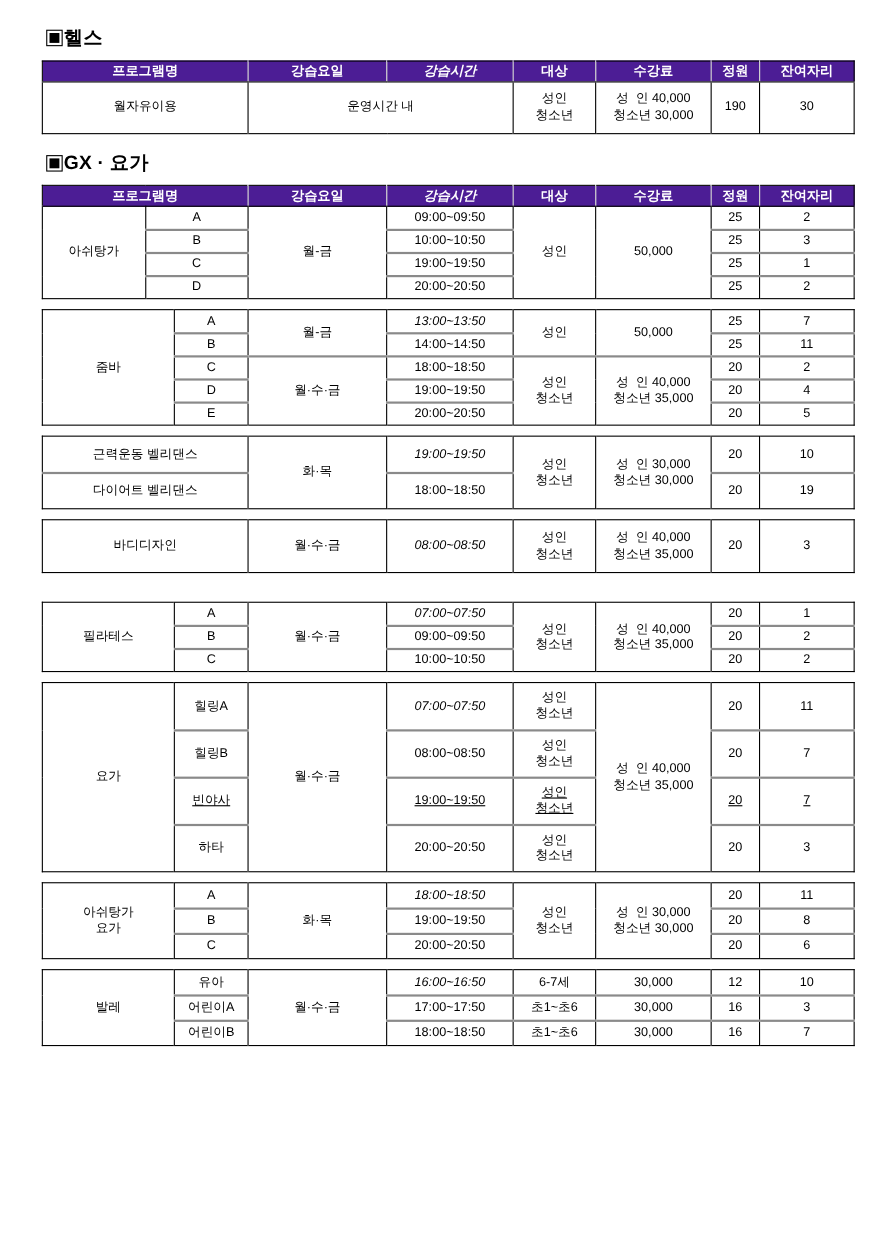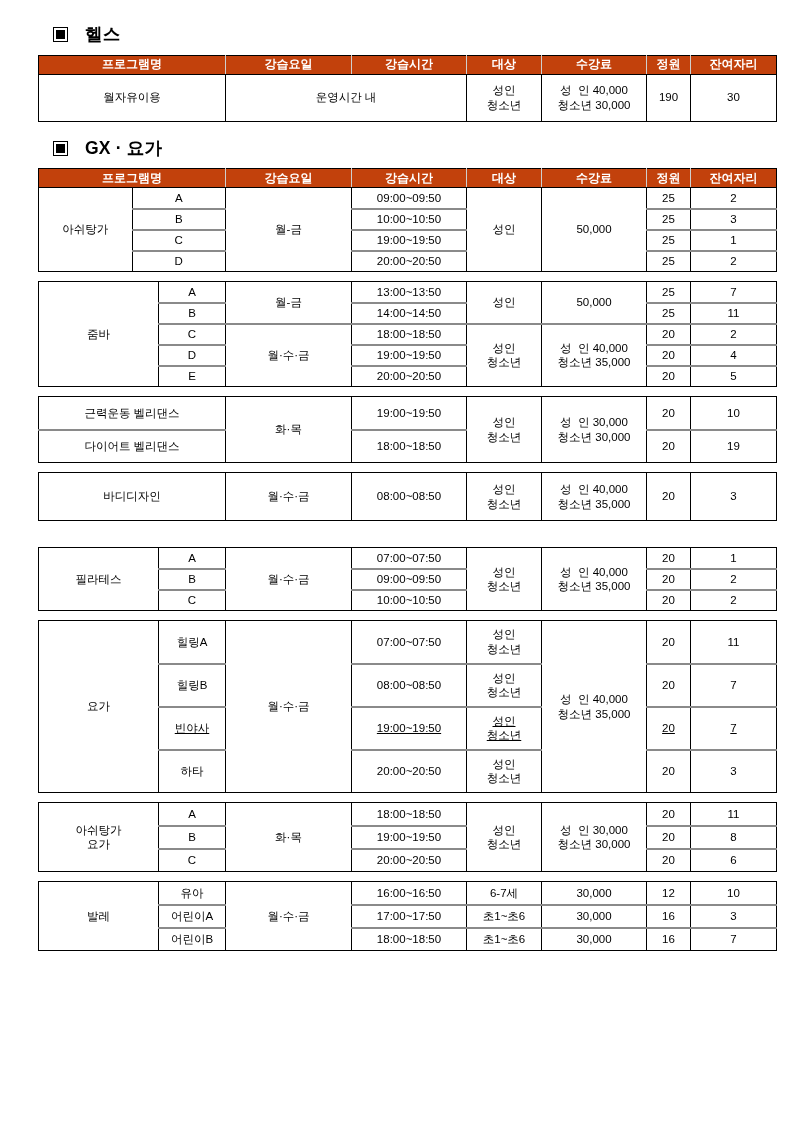--- a/index.html
+++ b/index.html
@@ -13,22 +13,22 @@
     color: #000000;
     position: relative;
     overflow: hidden;
   }
   .page { padding: 26px 38px 0 38px; }
 
   
   .section-head {
     display: flex;
     align-items: center;
-    gap: 17px;
-    margin: 0 0 11px 15px;
+    gap: 1px;
+    margin: 0 0 11px 4px;
   }
   .bullet {
     width: 15px; height: 15px;
     border: 1.6px solid #000;
     background: #ffffff;
     padding: 2px;
     display: inline-block;
     flex: 0 0 auto;
   }
   .bullet i {
@@ -57,21 +57,21 @@
     border-left: 1px solid #000;
     border-right: 1px solid #000;
     text-align: center;
     vertical-align: middle;
     font-size: 11.5px;
     padding: 2px 2px;
     line-height: 1.25;
     font-weight: normal;
   }
   table.sched thead th {
-    background: #c2410c;
+    background: #4c1d95;
     color: #ffffff;
     font-weight: bold;
     font-size: 12px;
     height: 19px;
     padding: 1px 2px;
     border-bottom: 1.5px solid #000;
     border-left: 1px solid #cfcfcf;
     border-right: 1px solid #cfcfcf;
   }
   table.sched thead th:first-child { border-left: none; }
@@ -85,21 +85,21 @@
   .nm  { font-weight: bold; font-size: 12.5px; }
   .sub { font-weight: bold; font-size: 12px; }
   .two-line { line-height: 1.5; }
   .fee-adult { letter-spacing: 0px; white-space: pre; }
 
   
   .c-name1 { width: 120px; }
   .c-name2 { width: 67px;  }
   .c-name-full { width: 187px; }
   .c-days { width: 126px; }
-  .c-time { width: 115px; }
+  .c-time { width: 115px; font-style: italic; }
   .c-target { width: 75px; }
   .c-fee  { width: 105px; }
   .c-cap  { width: 44px; }
   .c-left { width: 86px; }
 </style>
 </head>
 <body>
 
 <div class="page">
 

